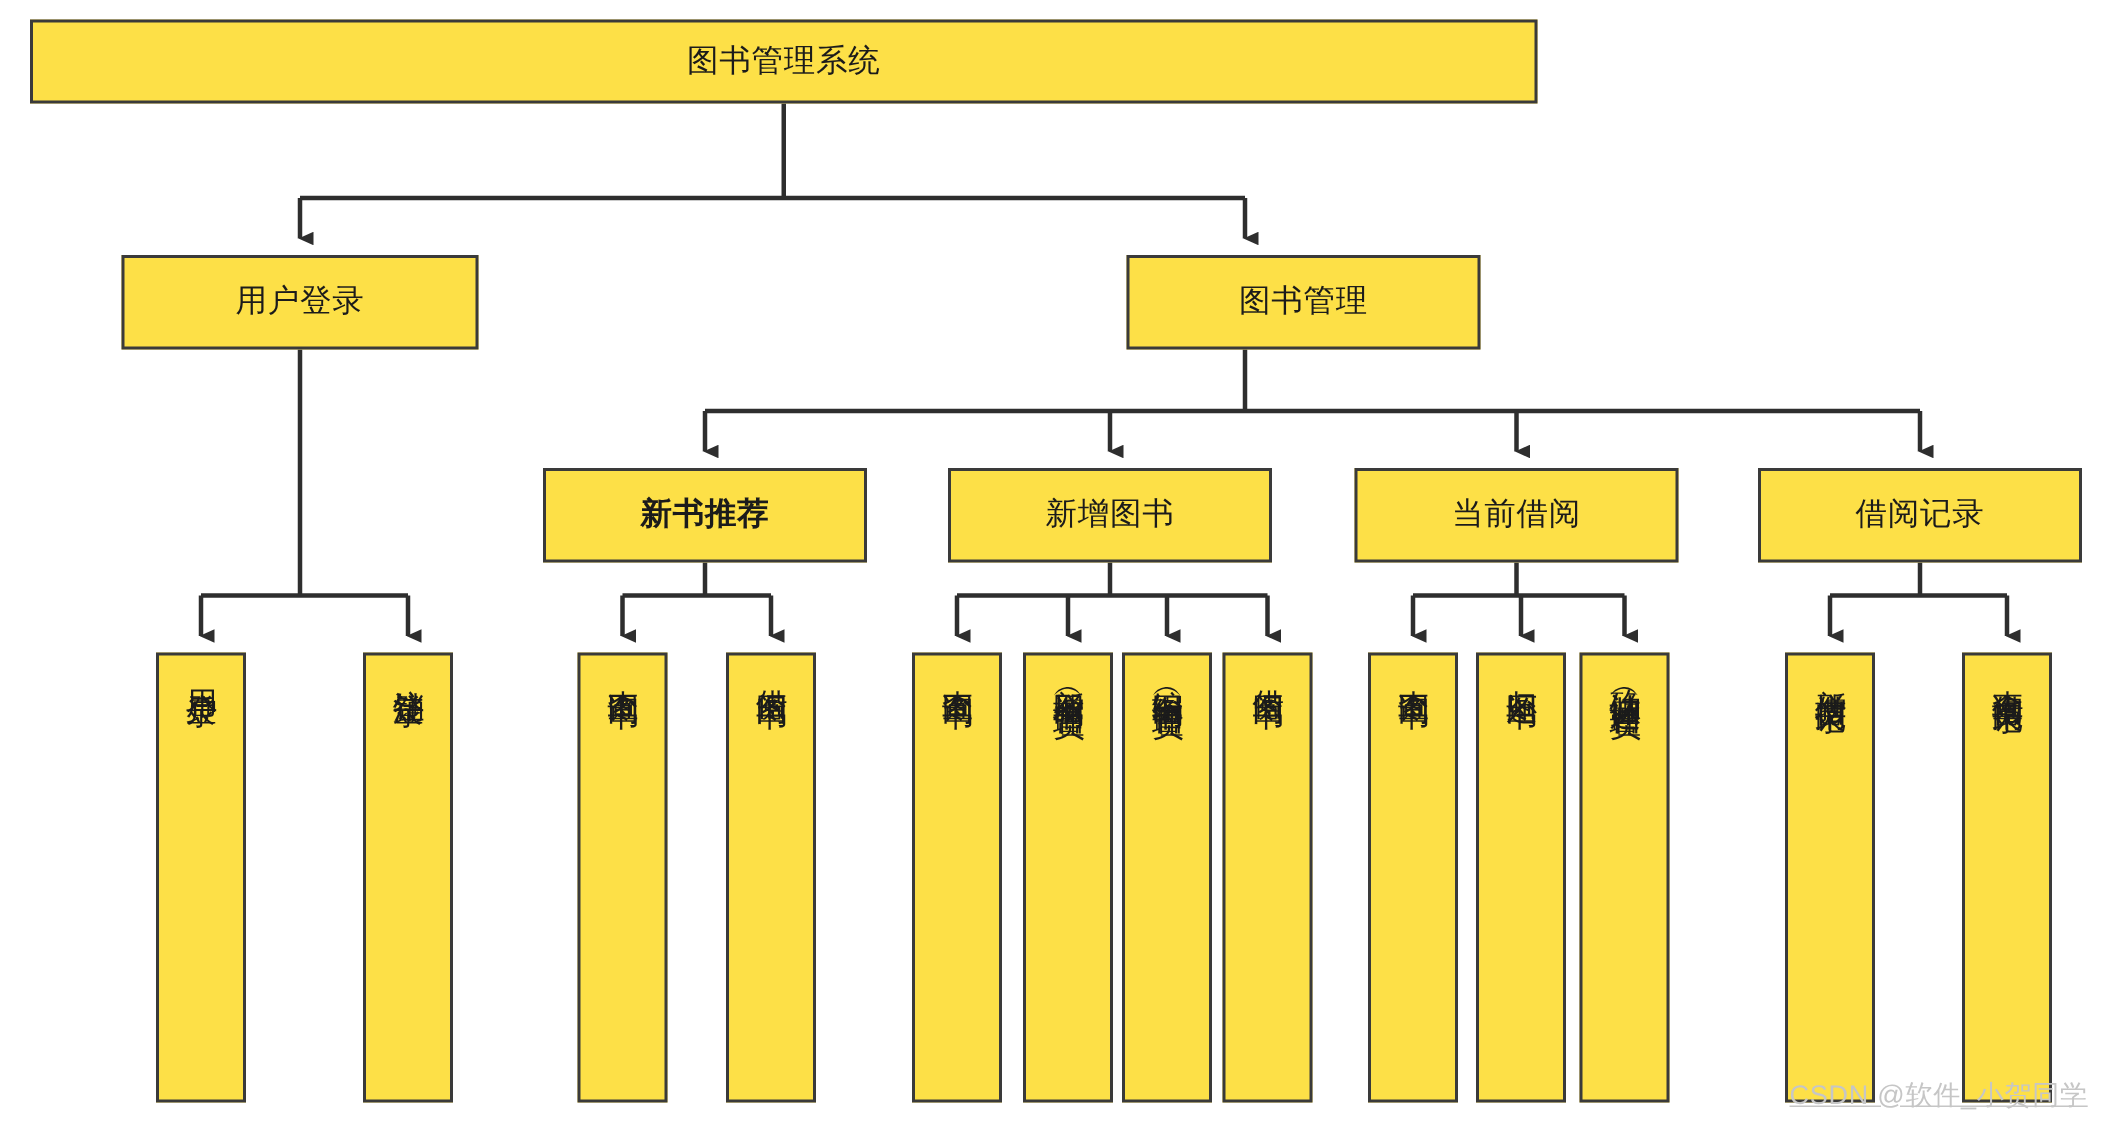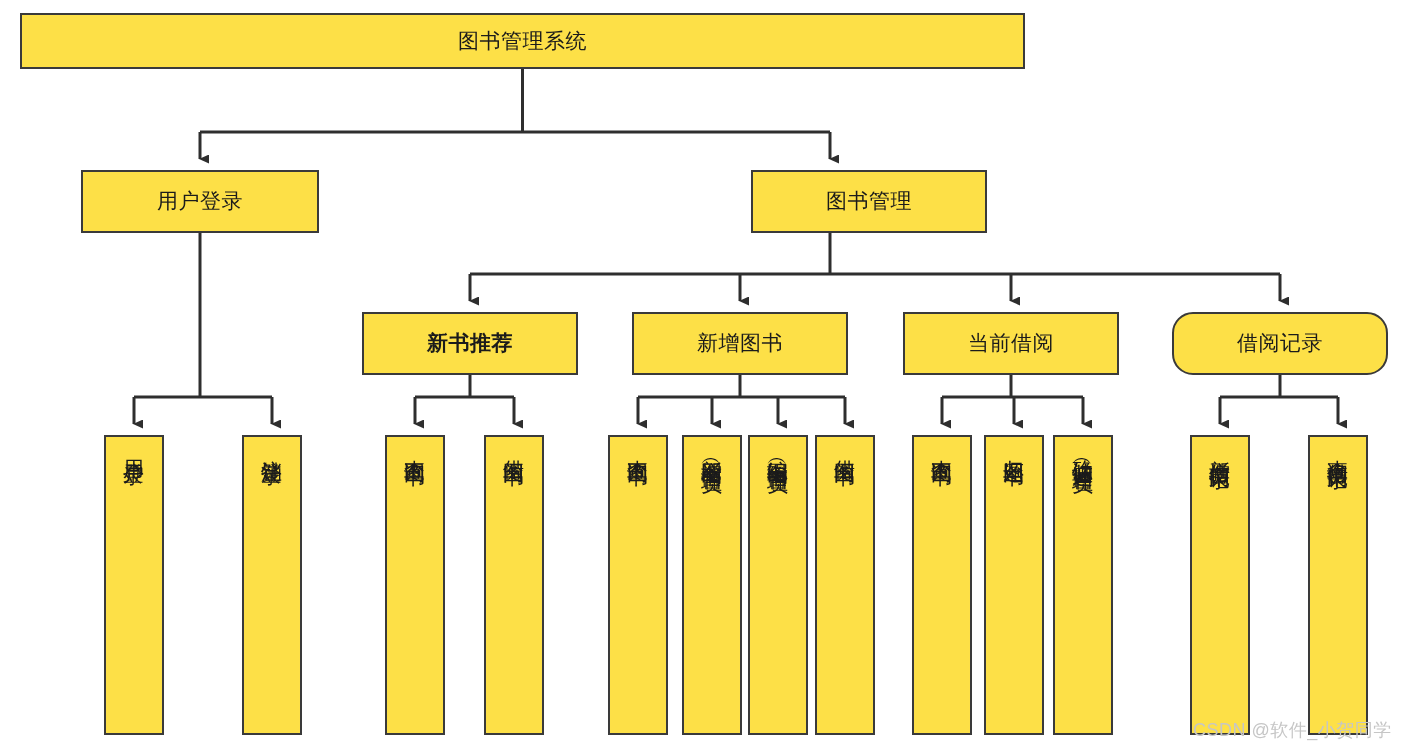--- a/index.html
+++ b/index.html
@@ -62,20 +62,21 @@
     letter-spacing: 2px;
     line-height: 1;
   }
   .watermark {
     position: absolute;
     color: #c6c6c6;
     font-size: 18px;
     white-space: nowrap;
     letter-spacing: 0.5px;
     user-select: none;
+    text-decoration: underline;
   }
 </style>
 </head>
 <body>
 
 <div id="canvas">
 
   <svg id="wires" viewBox="0 0 1405 747" xmlns="http://www.w3.org/2000/svg">
     <defs>
       <marker id="arrowhead" markerWidth="9" markerHeight="10" refX="4.5" refY="9" orient="auto" markerUnits="userSpaceOnUse">
@@ -131,21 +132,21 @@
       </div>
       <div class="node horiz level3" style="left: 362px; top: 312px; width: 216px; height: 63px; font-weight: bold;">
         <span class="node-label">新书推荐</span>
       </div>
       <div class="node horiz level3" style="left: 632px; top: 312px; width: 216px; height: 63px;">
         <span class="node-label">新增图书</span>
       </div>
       <div class="node horiz level3" style="left: 903px; top: 312px; width: 216px; height: 63px;">
         <span class="node-label">当前借阅</span>
       </div>
-      <div class="node horiz level3" style="left: 1172px; top: 312px; width: 216px; height: 63px; border-radius: 21px;">
+      <div class="node horiz level3" style="left: 1172px; top: 312px; width: 216px; height: 63px;">
         <span class="node-label">借阅记录</span>
       </div>
       <div class="node vert leaf" style="left: 104px; top: 435px; width: 60px; height: 300px;">
         <span class="node-label">用户登录</span>
       </div>
       <div class="node vert leaf" style="left: 242px; top: 435px; width: 60px; height: 300px;">
         <span class="node-label">注销登录</span>
       </div>
       <div class="node vert leaf" style="left: 385px; top: 435px; width: 60px; height: 300px;">
         <span class="node-label">查询图书</span>

